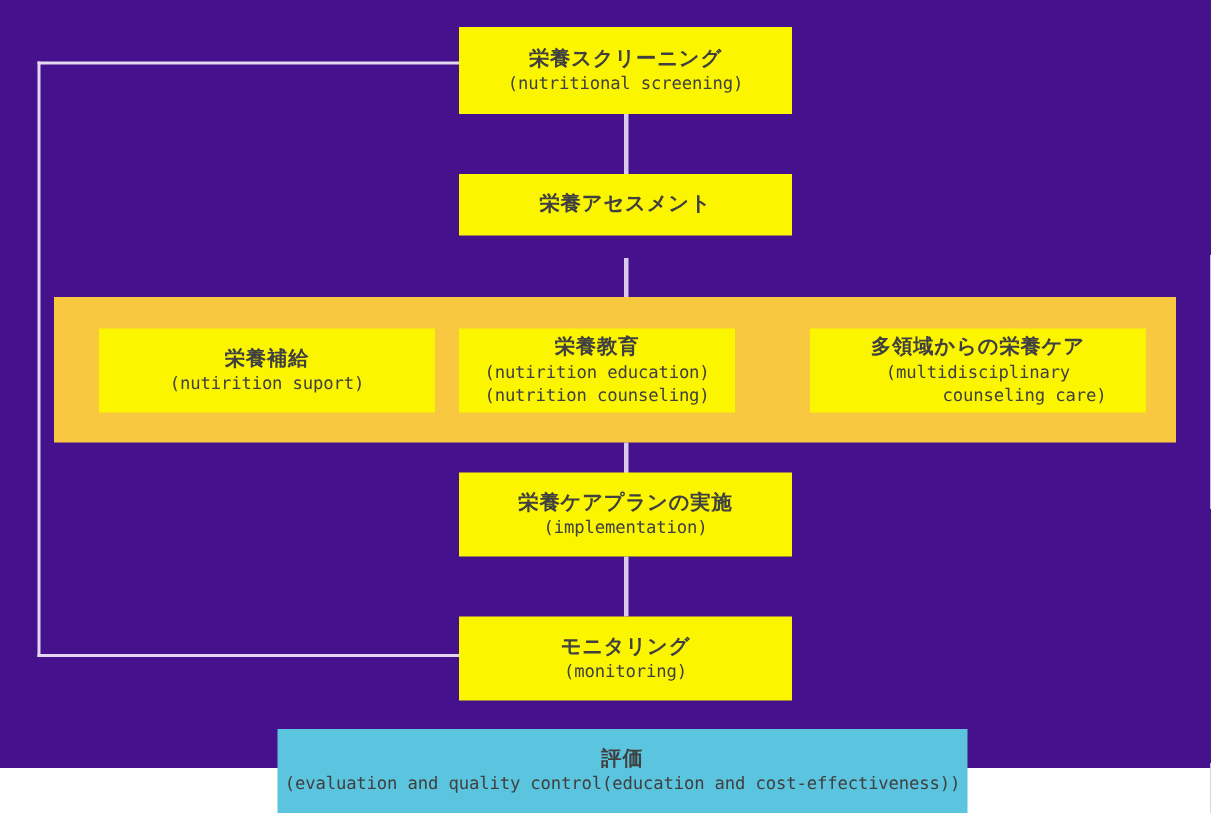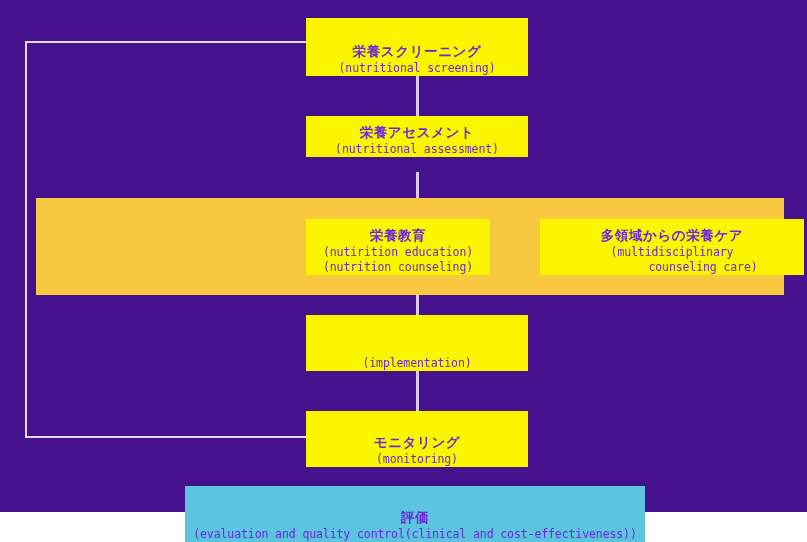--- a/index.html
+++ b/index.html
@@ -35,23 +35,23 @@
     position: absolute;
     background: #e3d7f2;
   }
   
   .node {
     position: absolute;
     box-sizing: border-box;
     display: flex;
     flex-direction: column;
     align-items: center;
-    justify-content: flex-end;
+    justify-content: center;
     text-align: center;
-    color: #6d28d9;
+    color: #404040;
     line-height: 1.32;
   }
   .node .jp {
     font-family: "DejaVu Sans", "Liberation Sans", sans-serif;
     font-weight: 700;
     font-size: 13.5px;
     letter-spacing: 0.6px;
     white-space: nowrap;
   }
   .node .en {
@@ -94,45 +94,49 @@
   <div class="conn conn-v" style="left:416px; top:295px; height:22px;"></div>
   <div class="conn conn-v" style="left:416px; top:371px; height:40px;"></div>
 
   <div class="node yellow" style="left:306px; top:18px; width:222px; height:58px;">
     <div class="jp">栄養スクリーニング</div>
     <div class="en">(nutritional screening)</div>
   </div>
 
   <div class="node yellow" style="left:306px; top:116px; width:222px; height:41px;">
     <div class="jp">栄養アセスメント</div>
-    <div class="en">(nutritional assessment)</div>
   </div>
 
   <div class="band" style="left:36px; top:198px; width:748px; height:97px;"></div>
 
+  <div class="node band-inner" style="left:66px; top:219px; width:224px; height:56px;">
+    <div class="jp">栄養補給</div>
+    <div class="en">(nutirition suport)</div>
+  </div>
 
   <div class="node band-inner" style="left:306px; top:219px; width:184px; height:56px;">
     <div class="jp">栄養教育</div>
     <div class="en">(nutirition education)</div>
     <div class="en">(nutrition counseling)</div>
   </div>
 
-  <div class="node band-inner" style="left:540px; top:219px; width:264px; height:56px;">
+  <div class="node band-inner" style="left:540px; top:219px; width:224px; height:56px;">
     <div class="jp">多領域からの栄養ケア</div>
     <div class="en">(multidisciplinary</div>
     <div class="en indent">counseling care)</div>
   </div>
 
   <div class="node yellow" style="left:306px; top:315px; width:222px; height:56px;">
+    <div class="jp">栄養ケアプランの実施</div>
     <div class="en">(implementation)</div>
   </div>
 
   <div class="node yellow" style="left:306px; top:411px; width:222px; height:56px;">
     <div class="jp">モニタリング</div>
     <div class="en">(monitoring)</div>
   </div>
 
   <div class="node blue" style="left:185px; top:486px; width:460px; height:56px;">
     <div class="jp">評価</div>
-    <div class="en">(evaluation and quality control(clinical and cost-effectiveness))</div>
+    <div class="en">(evaluation and quality control(education and cost-effectiveness))</div>
   </div>
 
 </div>
 
 </body></html>

